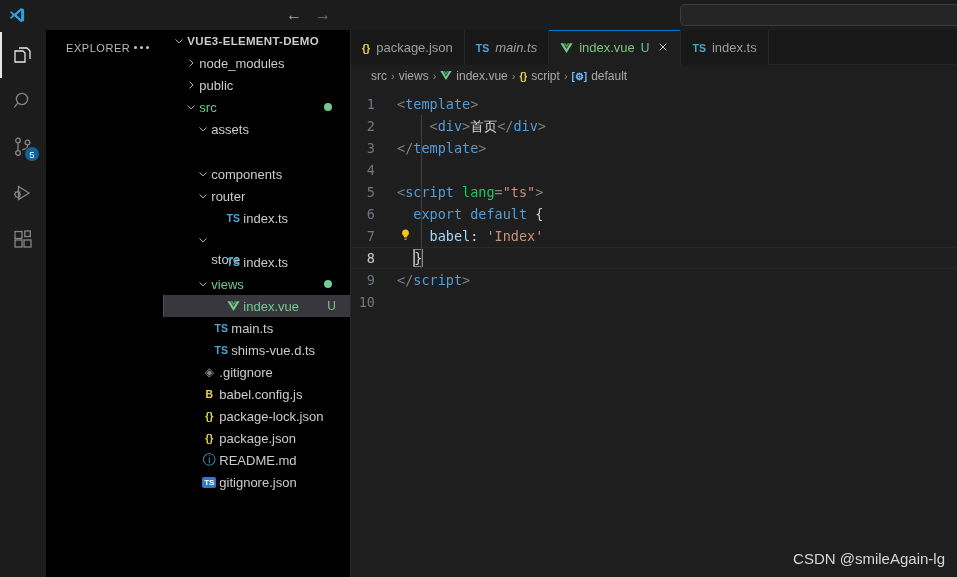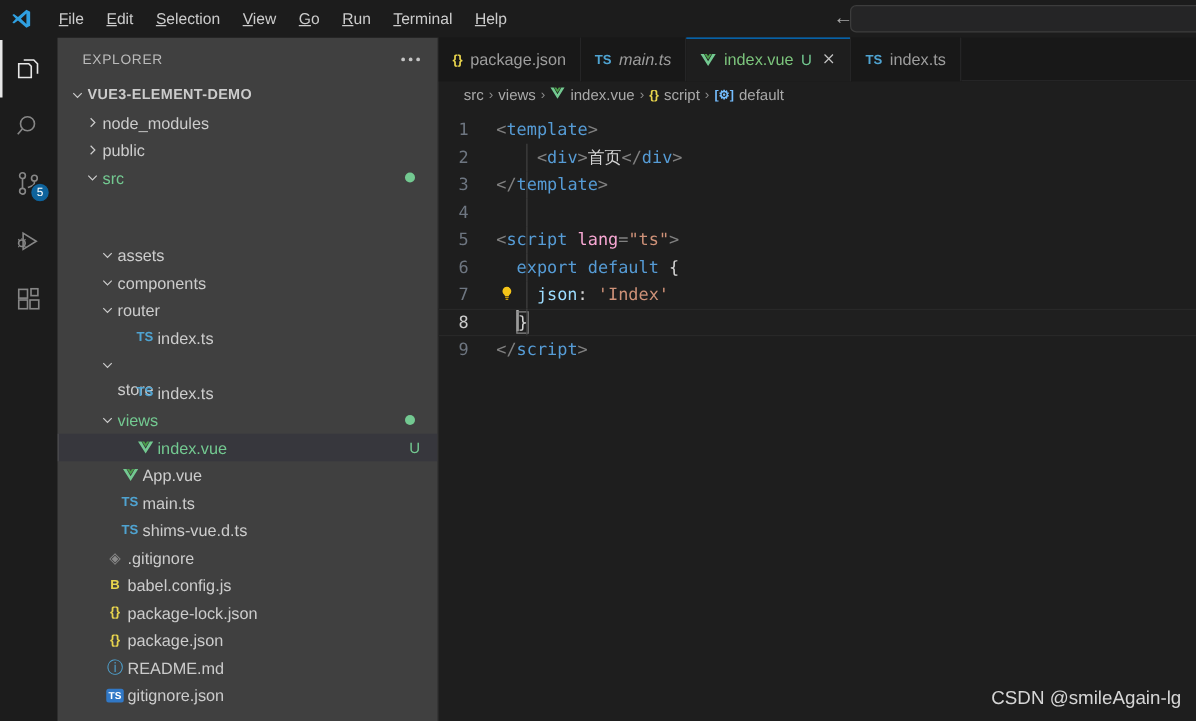--- a/index.html
+++ b/index.html
@@ -65,22 +65,22 @@
     background: #0e639c; color: #ffffff;
     border-radius: 50%; min-width: 16px; height: 16px;
     font-size: 9.5px; line-height: 16px; text-align: center;
     font-family: "Liberation Sans", sans-serif;
     border: 1px solid #1c1c1c;
   }
 
   
   .sidebar {
     width: 305px; flex: 0 0 305px;
-    background: #404040;
-    display: flex; flex-direction: column;
+    background: #000000;
+    display: flex; 
     border-right: 1px solid #2a2a2a;
     justify-content: flex-end;
   }
   .sidebar-header {
     height: 35px; display: flex; align-items: center;
     padding: 0 10px 0 20px; justify-content: space-between;
   }
   .sidebar-title { font-size: 11px; color: #bbbbbb; letter-spacing: .55px; }
   .more-dots { display: flex; gap: 3px; align-items: center; padding: 4px; cursor: pointer; }
   .more-dots span { width: 3px; height: 3px; background: #c5c5c5; border-radius: 50%; display: block; }
@@ -174,21 +174,21 @@
   }
   .cursor {
     display: inline-block; width: 2px; height: 17px;
     background: #aeafad; vertical-align: -3px; margin-right: -2px;
   }
   .bracket-box { border: 1px solid #888888; }
 
   
   .t-punct   { color: #808080; }
   .t-tag     { color: #569cd6; }
-  .t-attr    { color: #f9a8d4; }
+  .t-attr    { color: #22c55e; }
   .t-str     { color: #ce9178; }
   .t-kw      { color: #569cd6; }
   .t-prop    { color: #9cdcfe; }
   .t-text    { color: #d4d4d4; }
 
   .watermark {
     position: absolute; right: 12px; bottom: 10px;
     font-size: 15px; color: #d6d6d6;
     font-family: "Liberation Sans", sans-serif;
     pointer-events: none;
@@ -196,30 +196,20 @@
 </style>
 </head>
 <body>
 
 <div class="titlebar">
   <div class="vscode-logo">
     <svg width="18" height="18" viewBox="0 0 24 24" aria-hidden="true">
       <path d="M17.5 2.5 L21.5 4.5 L21.5 19.5 L17.5 21.5 L8.5 13.8 L4.2 17 L2.5 16 L6.3 12 L2.5 8 L4.2 7 L8.5 10.2 Z M17.5 6.4 L11.6 12 L17.5 17.6 Z" fill="#2f9fe0"></path>
     </svg>
   </div>
-  <nav class="menu">
-    <div class="menu-item"><u>F</u>ile</div>
-    <div class="menu-item"><u>E</u>dit</div>
-    <div class="menu-item"><u>S</u>election</div>
-    <div class="menu-item"><u>V</u>iew</div>
-    <div class="menu-item"><u>G</u>o</div>
-    <div class="menu-item"><u>R</u>un</div>
-    <div class="menu-item"><u>T</u>erminal</div>
-    <div class="menu-item"><u>H</u>elp</div>
-  </nav>
 
   <div class="nav-arrows">
     <span class="nav-arrow">←</span>
     <span class="nav-arrow dim">→</span>
   </div>
 
   <div class="searchbox">
     
     
   </div>
@@ -307,30 +297,30 @@
         <div class="row" style="padding-left: 20px;">
           <span class="twisty">
             <svg width="12" height="12" viewBox="0 0 16 16">
               <path d="M3.5 6 L8 10.5 L12.5 6" fill="none" stroke="currentColor" stroke-width="1.3"></path>
             </svg>
           </span>
           <span class="ficon" style="width: 0px; flex: 0 0 0px;"></span>
           <span class="label" style="color: rgb(115, 201, 145);">src</span>
           <span class="git-dot"></span>
         </div>
-        <div class="row" style="padding-left: 32px; margin-top: 40px;">
+        <div class="row" style="padding-left: 32px;">
           <span class="twisty">
             <svg width="12" height="12" viewBox="0 0 16 16">
               <path d="M3.5 6 L8 10.5 L12.5 6" fill="none" stroke="currentColor" stroke-width="1.3"></path>
             </svg>
           </span>
           <span class="ficon" style="width: 0px; flex: 0 0 0px;"></span>
           <span class="label" style="color: rgb(204, 204, 204);">assets</span>
         </div>
-        <div class="row" style="padding-left: 32px;">
+        <div class="row" style="padding-left: 32px; margin-top: 23px;">
           <span class="twisty">
             <svg width="12" height="12" viewBox="0 0 16 16">
               <path d="M3.5 6 L8 10.5 L12.5 6" fill="none" stroke="currentColor" stroke-width="1.3"></path>
             </svg>
           </span>
           <span class="ficon" style="width: 0px; flex: 0 0 0px;"></span>
           <span class="label" style="color: rgb(204, 204, 204);">components</span>
         </div>
         <div class="row" style="padding-left: 32px;">
           <span class="twisty">
@@ -373,30 +363,20 @@
         <div class="row selected" style="padding-left: 44px;">
           <span class="twisty"></span>
           <span class="ficon">
             <svg width="13" height="12" viewBox="0 0 16 14">
               <path d="M0.5 1 h3.4 L8 8.2 L12.1 1 h3.4 L8 13 Z" fill="#73c991"></path>
               <path d="M4.4 1 h2.3 L8 3.2 L9.3 1 h2.3 L8 6.6 Z" fill="#4a9e4a"></path>
             </svg>
           </span>
           <span class="label" style="color: rgb(115, 201, 145);">index.vue</span>
           <span class="git-letter">U</span>
-        </div>
-        <div class="row" style="padding-left: 32px;">
-          <span class="twisty"></span>
-          <span class="ficon">
-            <svg width="13" height="12" viewBox="0 0 16 14">
-              <path d="M0.5 1 h3.4 L8 8.2 L12.1 1 h3.4 L8 13 Z" fill="#73c991"></path>
-              <path d="M4.4 1 h2.3 L8 3.2 L9.3 1 h2.3 L8 6.6 Z" fill="#4a9e4a"></path>
-            </svg>
-          </span>
-          <span class="label" style="color: rgb(204, 204, 204);">App.vue</span>
         </div>
         <div class="row" style="padding-left: 32px;">
           <span class="twisty"></span>
           <span class="ficon" style="color: rgb(79, 163, 209);">TS</span>
           <span class="label" style="color: rgb(204, 204, 204);">main.ts</span>
         </div>
         <div class="row" style="padding-left: 32px;">
           <span class="twisty"></span>
           <span class="ficon" style="color: rgb(79, 163, 209);">TS</span>
           <span class="label" style="color: rgb(204, 204, 204);">shims-vue.d.ts</span>
@@ -518,34 +498,38 @@
             <span class="ctext"><span class="t-punct">&lt;</span><span class="t-tag">script</span><span class="t-text"> </span><span class="t-attr">lang</span><span class="t-punct">=</span><span class="t-str">"ts"</span><span class="t-punct">&gt;</span></span>
             <span class="indent-guide"></span>
           </div>
           <div class="cline">
             <span class="ln">6</span>
             <span class="ctext"><span class="t-text">  </span><span class="t-kw">export</span><span class="t-text"> </span><span class="t-kw">default</span><span class="t-text"> </span><span class="t-text">{</span></span>
             <span class="indent-guide"></span>
           </div>
           <div class="cline">
             <span class="ln">7</span>
-            <span class="ctext"><span class="t-text">    </span><span class="t-prop">json</span><span class="t-text">: </span><span class="t-str">'Index'</span></span>
+            <span class="ctext"><span class="t-text">    </span><span class="t-prop">babel</span><span class="t-text">: </span><span class="t-str">'Index'</span></span>
             <span class="lightbulb"><svg width="13" height="14" viewBox="0 0 16 16">
                 <path d="M8 1.2 a4.3 4.3 0 0 1 2.6 7.7 c-.5.4-.7 1-.7 1.5 h-3.8 c0-.5-.2-1.1-.7-1.5 A4.3 4.3 0 0 1 8 1.2 z" fill="#f5c518"></path>
                 <rect x="6.3" y="11" width="3.5" height="1.3" fill="#c99b06"></rect>
                 <rect x="6.7" y="13" width="2.7" height="1.2" rx=".5" fill="#c99b06"></rect>
               </svg></span>
             <span class="indent-guide"></span>
           </div>
           <div class="cline active">
             <span class="ln">8</span>
             <span class="ctext"><span>  </span><span class="cursor"></span><span class="bracket-box" style="color: rgb(212, 212, 212);">}</span></span>
             <span class="indent-guide"></span>
           </div>
           <div class="cline">
             <span class="ln">9</span>
             <span class="ctext"><span class="t-punct">&lt;/</span><span class="t-tag">script</span><span class="t-punct">&gt;</span></span>
           </div>
+          <div class="cline">
+            <span class="ln">10</span>
+            <span class="ctext"></span>
+          </div>
         </div>
       <div class="watermark">CSDN @smileAgain-lg</div>
     </div>
   </div>
 </div>
 
 </body></html>

